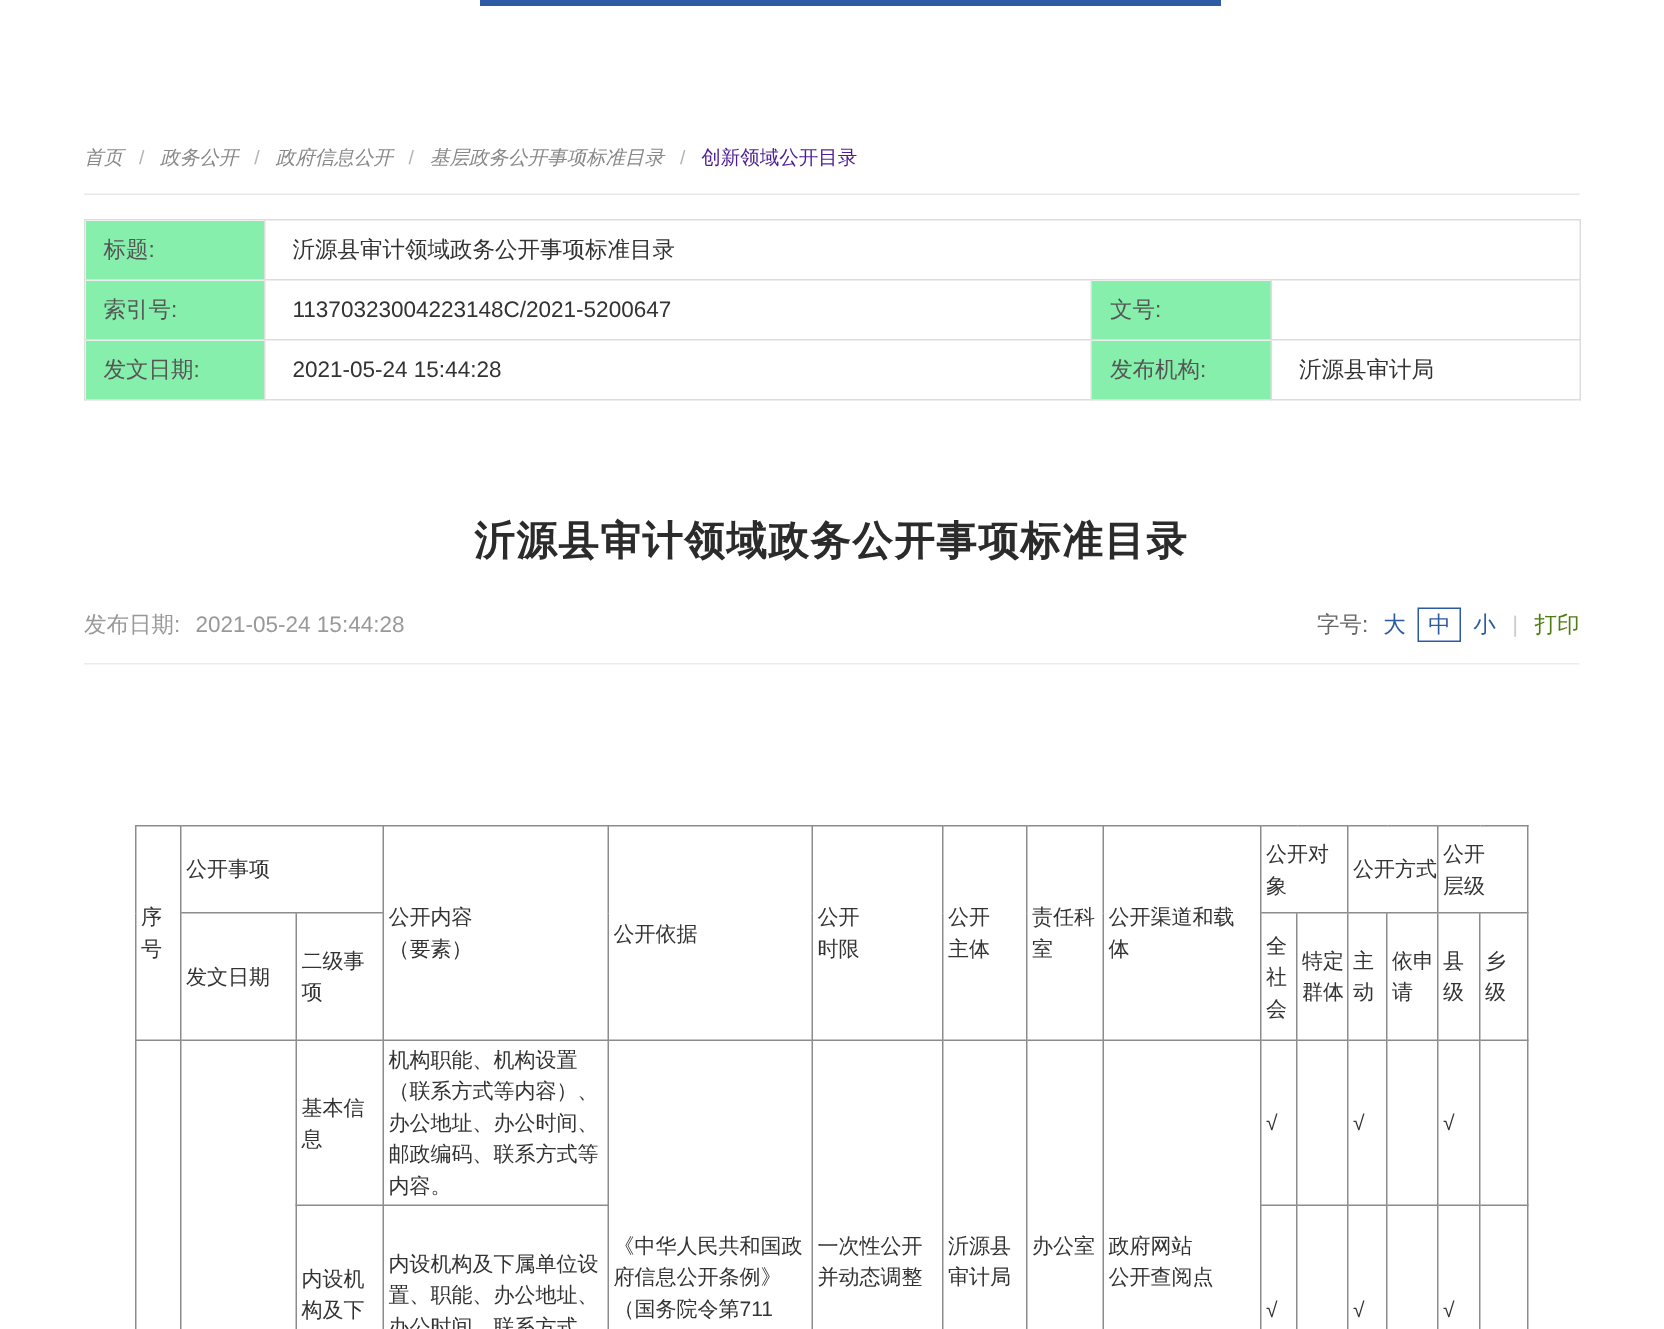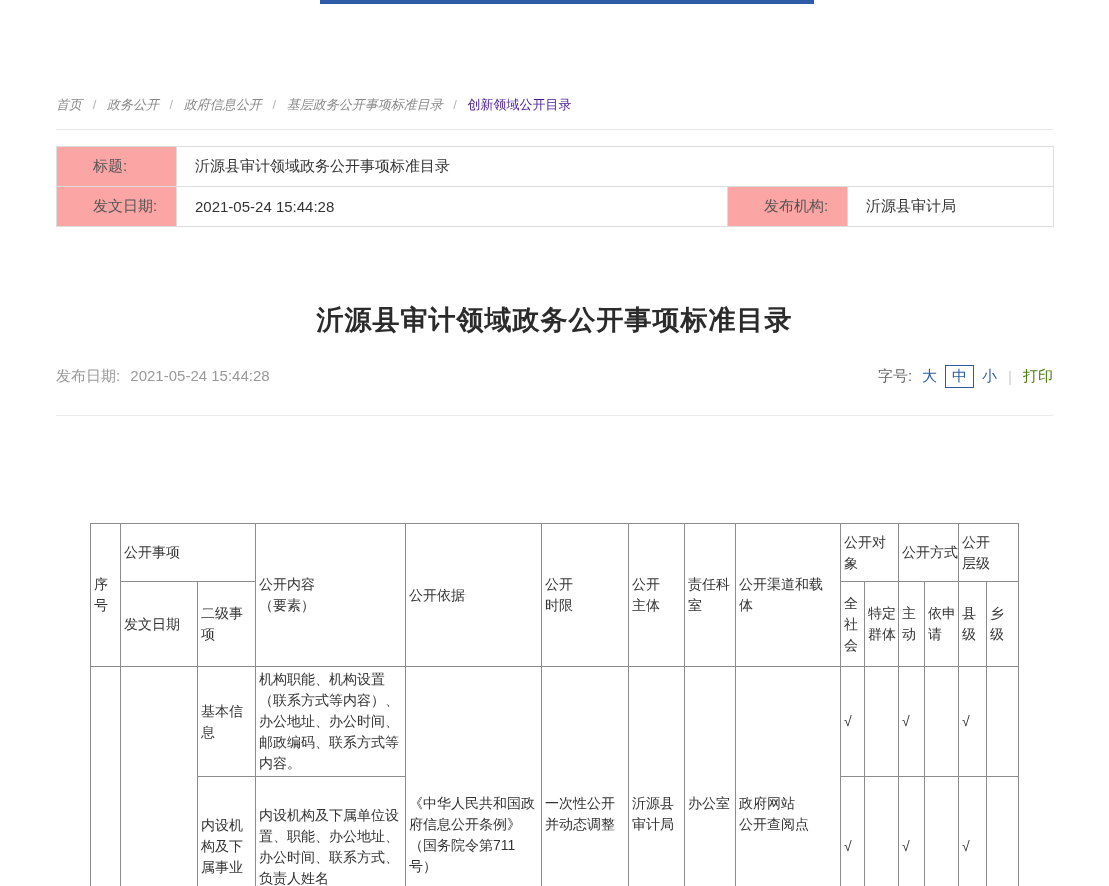--- a/index.html
+++ b/index.html
@@ -14,26 +14,26 @@
 
   
   .breadcrumb { font-size: 13px; color: #888; padding-bottom: 15px; border-bottom: 1px solid #e8e8e8; }
   .breadcrumb a { color: #888; text-decoration: none; cursor: pointer; font-style: italic; }
   .breadcrumb .sep { color: #b5b5b5; margin: 0 7px; }
   .breadcrumb .current { color: #4c1d95; }
 
   
   .info-table { border-collapse: collapse; width: 997px; margin-top: 16px; table-layout: fixed; font-size: 15px; }
   .info-table td { border: 1px solid #ddd; height: 40px; vertical-align: middle; overflow: hidden; white-space: nowrap; }
-  .info-table .lbl { background: #fca5a5; color: #555; padding-left: 36px; }
+  .info-table .lbl { background: #86efac; color: #555; padding-left: 12px; }
   .info-table .val { color: #333; padding-left: 18px; }
 
   
   .article-title { text-align: center; font-size: 27px; font-weight: bold; color: #2b2b2b; margin: 74px 0 0 0; line-height: 38px; letter-spacing: 1px; }
-  .meta-row { display: flex; justify-content: space-between; align-items: center; margin-top: 26px; padding-bottom: 27px; border-bottom: 1px solid #ececec; font-size: 15px; }
+  .meta-row { display: flex; justify-content: space-between; align-items: center; margin-top: 26px; padding-bottom: 14px; border-bottom: 1px solid #ececec; font-size: 15px; }
   .pub-date { color: #999; }
   .pub-date .v { margin-left: 6px; }
   .tools { color: #666; display: flex; align-items: center; justify-content: center; }
   .tools .fs-label { color: #666; margin-right: 2px; }
   .tools .fs-btn { color: #2c5aa5; cursor: pointer; margin-left: 8px; }
   .tools .fs-active { border: 1px solid #2c5aa5; padding: 1px 6px; }
   .tools .bar { color: #ccc; margin: 0 11px; }
   .tools .print { color: #4d7c0f; cursor: pointer; }
 
   
@@ -74,20 +74,26 @@
     <colgroup>
       <col style="width:120px">
         <col style="width:551px">
         <col style="width:120px">
         <col style="width:206px">
     </colgroup>
     <tbody>
       <tr>
         <td class="lbl">标题:</td>
         <td class="val" colspan="3">沂源县审计领域政务公开事项标准目录</td>
+      </tr>
+      <tr>
+        <td class="lbl">索引号:</td>
+        <td class="val">11370323004223148C/2021-5200647</td>
+        <td class="lbl">文号:</td>
+        <td class="val"></td>
       </tr>
       <tr>
         <td class="lbl">发文日期:</td>
         <td class="val">2021-05-24 15:44:28</td>
         <td class="lbl">发布机构:</td>
         <td class="val">沂源县审计局</td>
       </tr>
     </tbody>
   </table>
 

